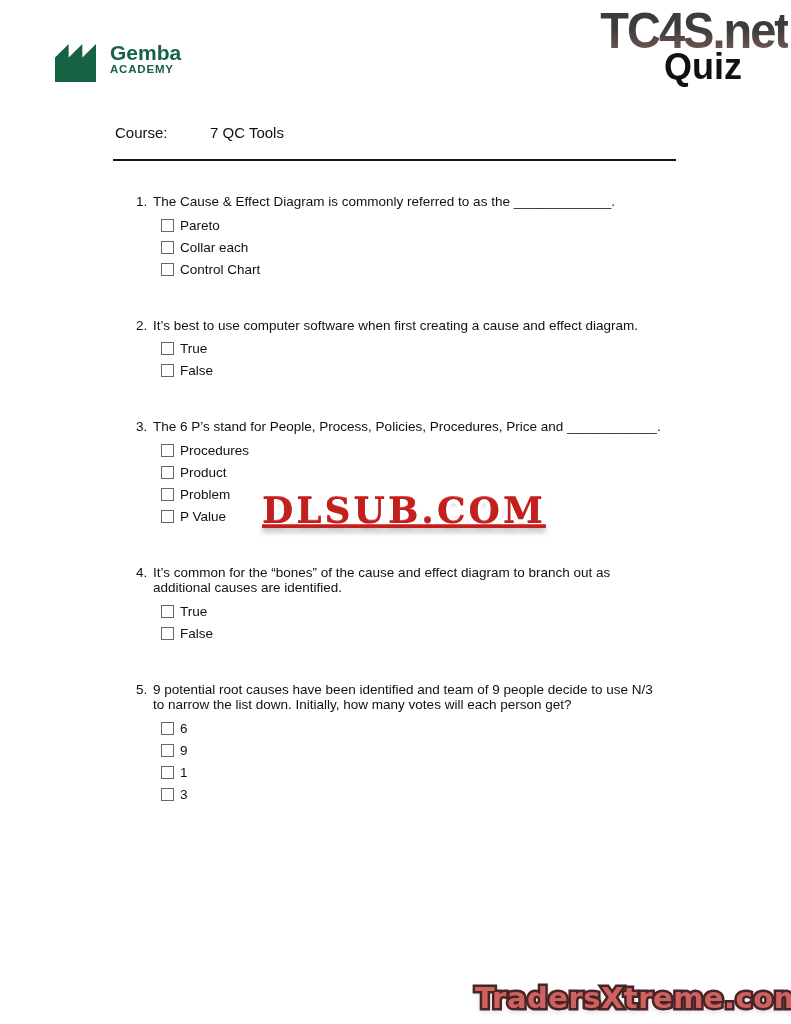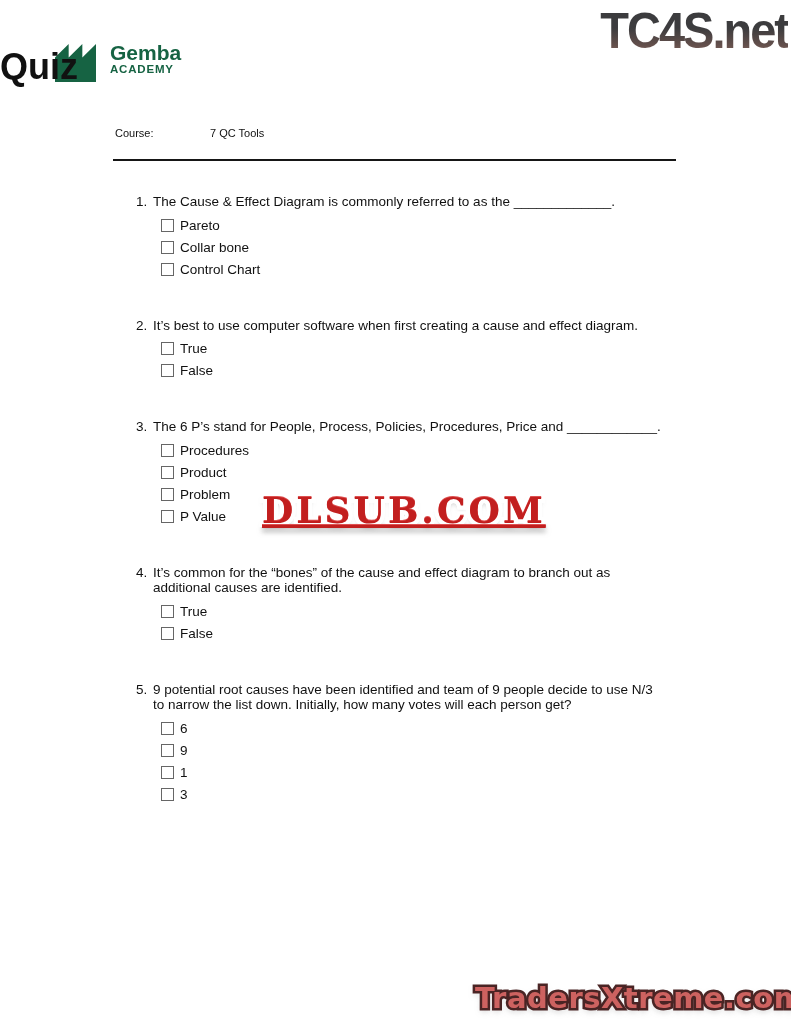--- a/index.html
+++ b/index.html
@@ -15,21 +15,21 @@
 
   
   .logo { position:absolute; left:55px; top:41px; display:flex; align-items:flex-start; }
   .logo-icon { width:41px; height:41px; display:block; }
   .logo-text { margin-left:14px; padding-top:2px; }
   .logo-name { font-size:21px; font-weight:bold; color:#166343; line-height:20px; }
   .logo-sub  { font-size:11.5px; font-weight:bold; color:#166343; letter-spacing:0.8px; line-height:12px; }
 
   .quiz-title {
     position:absolute; left:0; top:46px; width:742px;
-    text-align:left; font-size:36px; font-weight:bold; color:#111;
+    text-align:right; font-size:36px; font-weight:bold; color:#111;
   }
 
   
   .wm-tc4s {
     position:absolute; top:2px; right:3px;
     font-family:"Liberation Sans", sans-serif;
     font-size:47px; font-weight:bold; letter-spacing:-2px;
     color:#453b38;
     transform:scaleY(1.05); transform-origin:top right;
   }
@@ -62,21 +62,21 @@
     font-size:29px; letter-spacing:0.5px; line-height:34px;
   }
   .wm-traders .back {
     color:#4a2424;
     -webkit-text-stroke:5px #4a2424;
     text-shadow:0 0 6px #ffffff, 0 0 10px #ffffff, 0 3px 6px rgba(140,140,140,0.6);
   }
   .wm-traders .front { color:#cd6260; }
 
   
-  .course-block { position:absolute; left:115px; top:124px; font-size:11px; line-height:18px; color:#111; }
+  .course-block { position:absolute; left:115px; top:124px; font-size:15px; line-height:18px; color:#111; }
   .meta-row .meta-label { display:inline-block; width:95px; }
   .rule { position:absolute; left:113px; top:159px; width:563px; height:2px; background:#161616; }
 
   
   .questions { position:absolute; left:136px; top:194px; width:545px; }
   .question { margin-bottom:42px; }
   .q-head { display:flex; font-size:13.5px; line-height:15.5px; color:#111; }
   .q-num { width:17px; flex:0 0 17px; }
   .q-text { width:512px; }
   .opts { margin-left:25px; }
@@ -117,21 +117,21 @@
         <div class="q-num">1.</div>
         <div class="q-text">The Cause &amp; Effect Diagram is commonly referred to as the _____________.</div>
       </div>
       <div class="opts">
         <div class="opt">
             <span class="checkbox"></span>
             <span class="opt-label">Pareto</span>
           </div>
         <div class="opt">
             <span class="checkbox"></span>
-            <span class="opt-label">Collar bone</span>
+            <span class="opt-label">Collar each</span>
           </div>
         <div class="opt">
             <span class="checkbox"></span>
             <span class="opt-label">Control Chart</span>
           </div>
       </div>
     </div>
 
     <div class="question">
       <div class="q-head">

